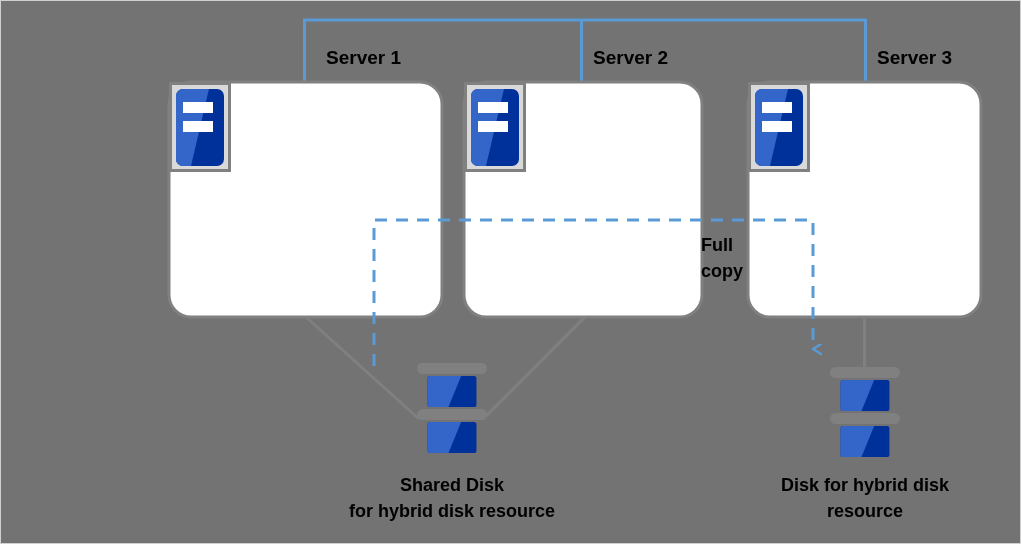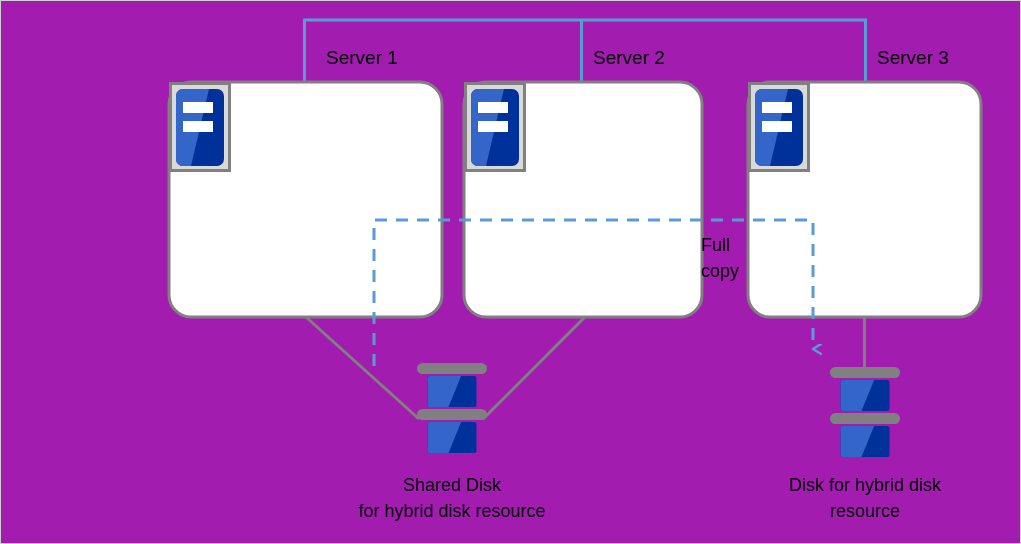--- a/index.html
+++ b/index.html
@@ -7,24 +7,25 @@
     padding: 0;
     background: #ffffff;
   }
   body {
     font-family: "Liberation Sans", sans-serif;
   }
   #canvas {
     position: relative;
     width: 1021px;
     height: 544px;
-    background: #a21caf;
+    background: #737373;
     box-sizing: border-box;
     border: 1px solid #d0d0d0;
     overflow: hidden;
+    font-weight: bold;
   }
   #diagram {
     position: absolute;
     left: 0;
     top: 0;
     width: 1021px;
     height: 544px;
     display: block;
   }
   .svg-label {

